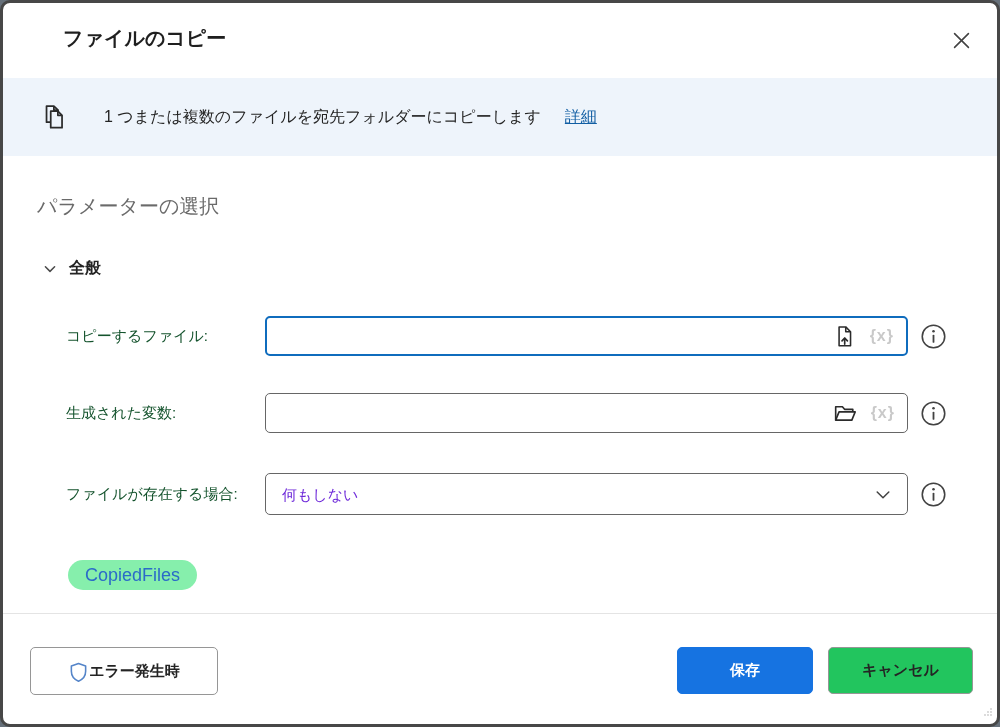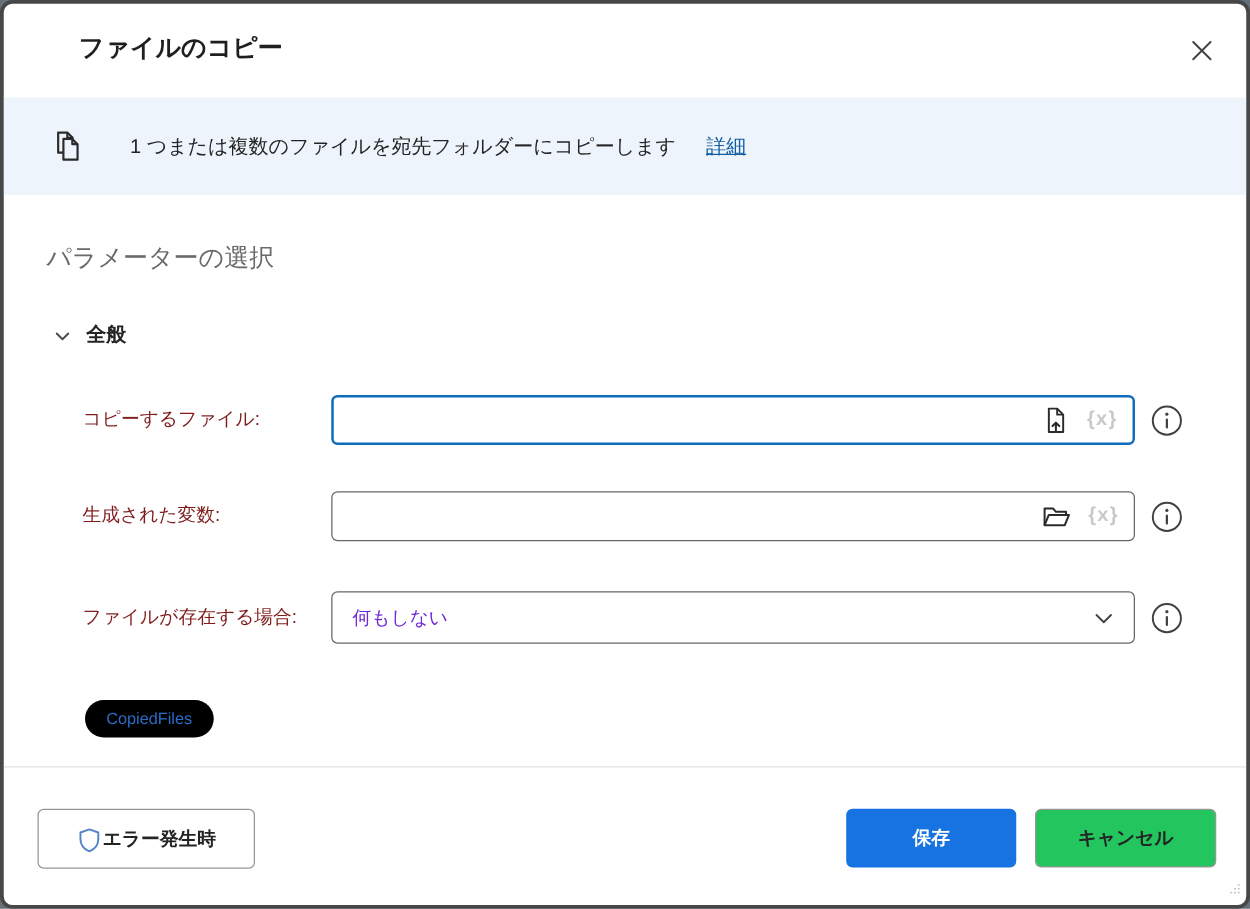--- a/index.html
+++ b/index.html
@@ -36,21 +36,21 @@
   .params-heading{
     position:absolute;left:34px;top:190px;
     font-size:20px;font-weight:400;color:#6a6a6a;
   }
   .section-toggle{
     position:absolute;left:40px;top:255px;display:flex;align-items:center;cursor:pointer;
   }
   .section-toggle .chev{display:flex;margin-right:12px;}
   .section-label{font-size:16px;font-weight:700;color:#242424;}
   .row-label{
-    position:absolute;left:63px;font-size:15px;color:#7f1d1d;
+    position:absolute;left:63px;font-size:15px;color:#14532d;
   }
   .lbl1{top:313px;line-height:40px;}
   .lbl2{top:390px;line-height:40px;}
   .lbl3{top:470px;line-height:42px;}
   .field{
     position:absolute;left:262px;width:643px;box-sizing:border-box;
     background:#fff;border-radius:5px;
   }
   .field-input{
     border:none;outline:none;background:transparent;
@@ -76,32 +76,32 @@
   }
   .i1{top:319px;} .i2{top:396px;} .i3{top:477px;}
   .var-row{
     position:absolute;left:40px;top:557px;display:flex;align-items:center;
   }
   .var-toggle{display:flex;align-items:center;cursor:pointer;}
   .var-toggle .chev{display:flex;margin-right:12px;}
   .var-label{font-size:16px;font-weight:700;color:#242424;}
   .var-badge{
     margin-left:25px;height:30px;line-height:30px;padding:0 17px;
-    background:#000000;color:#2b6bc8;font-size:13px;border-radius:15px;cursor:pointer;
+    background:#86efac;color:#2b6bc8;font-size:18px;border-radius:15px;cursor:pointer;
   }
   .separator{
     position:absolute;left:0;top:610px;width:100%;height:1px;background:#e4e4e4;
   }
   .footer-btn{
     position:absolute;box-sizing:border-box;border-radius:5px;font-family:inherit;
     font-size:15px;font-weight:700;display:flex;align-items:center;justify-content:center;
     cursor:pointer;
   }
   .err-btn{
-    left:27px;top:644px;width:174px;height:48px;background:#ffffff;
+    left:27px;top:644px;width:188px;height:48px;background:#ffffff;
     border:1px solid #969696;color:#242424;
   }
   .save-btn{
     left:674px;top:644px;width:136px;height:47px;background:#1673e1;
     border:1px solid #1673e1;color:#ffffff;
   }
   .cancel-btn{
     left:825px;top:644px;width:145px;height:47px;background:#22c55e;
     border:1px solid #969696;color:#242424;
   }

